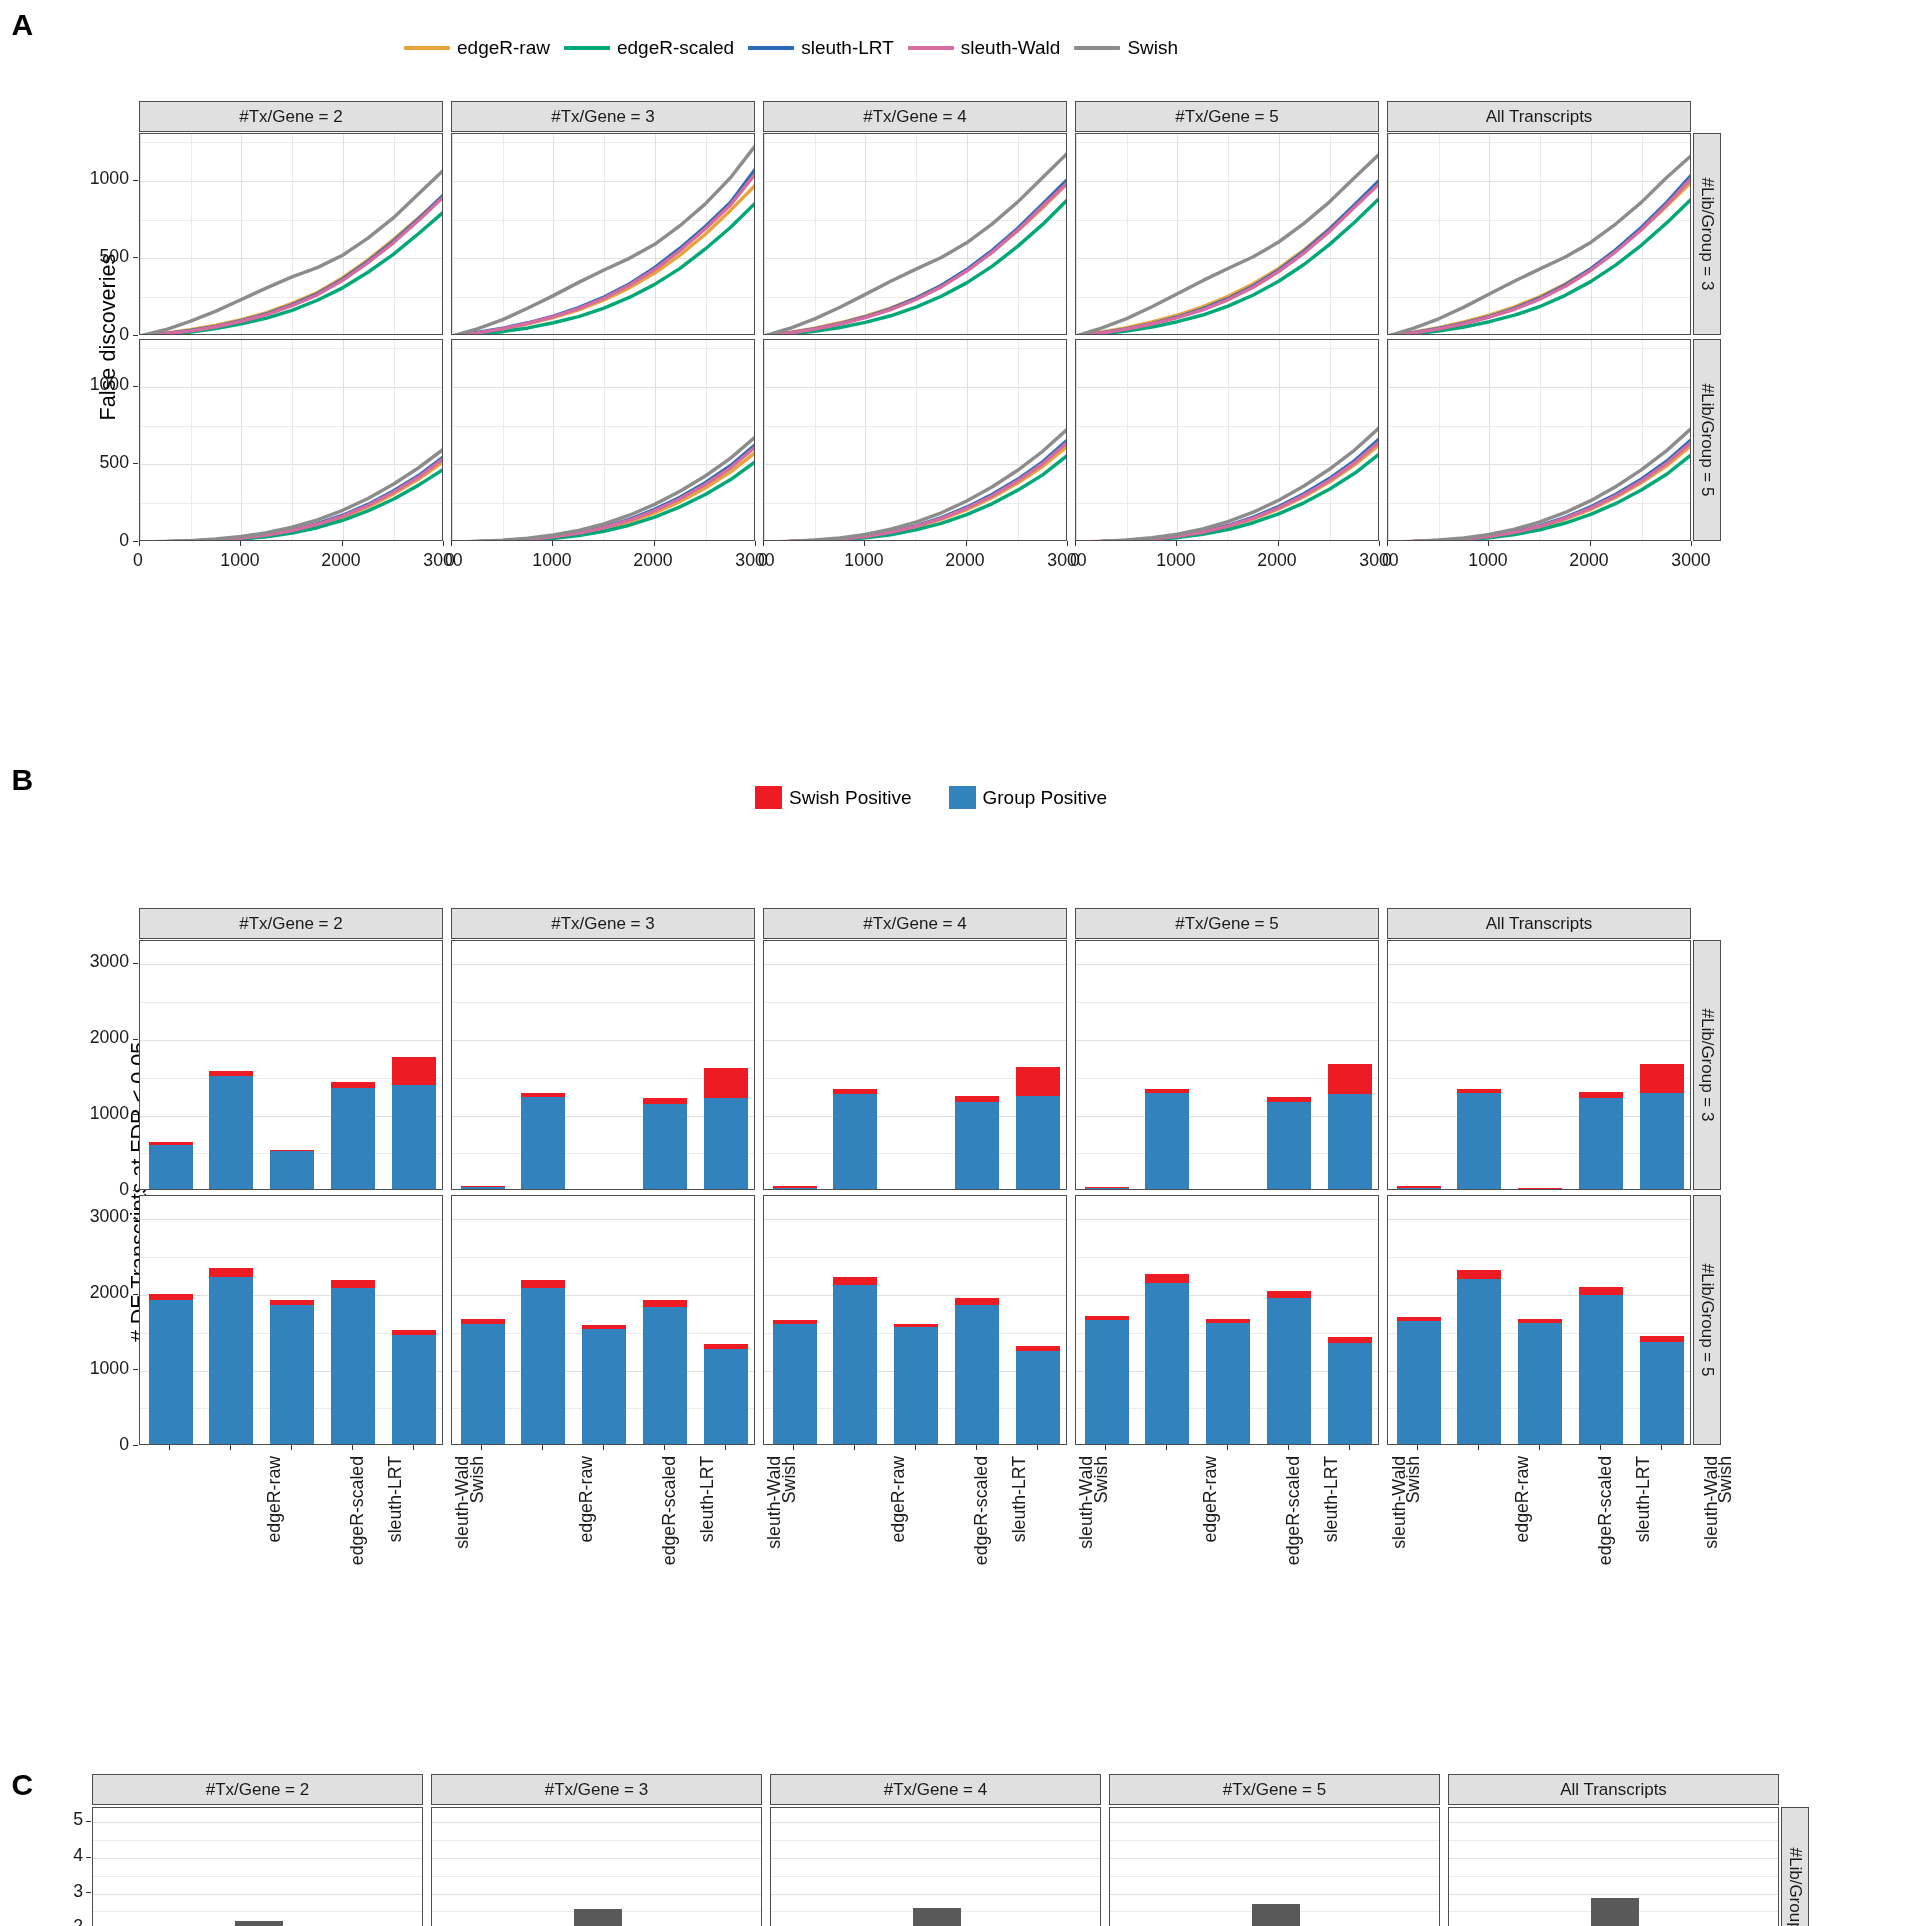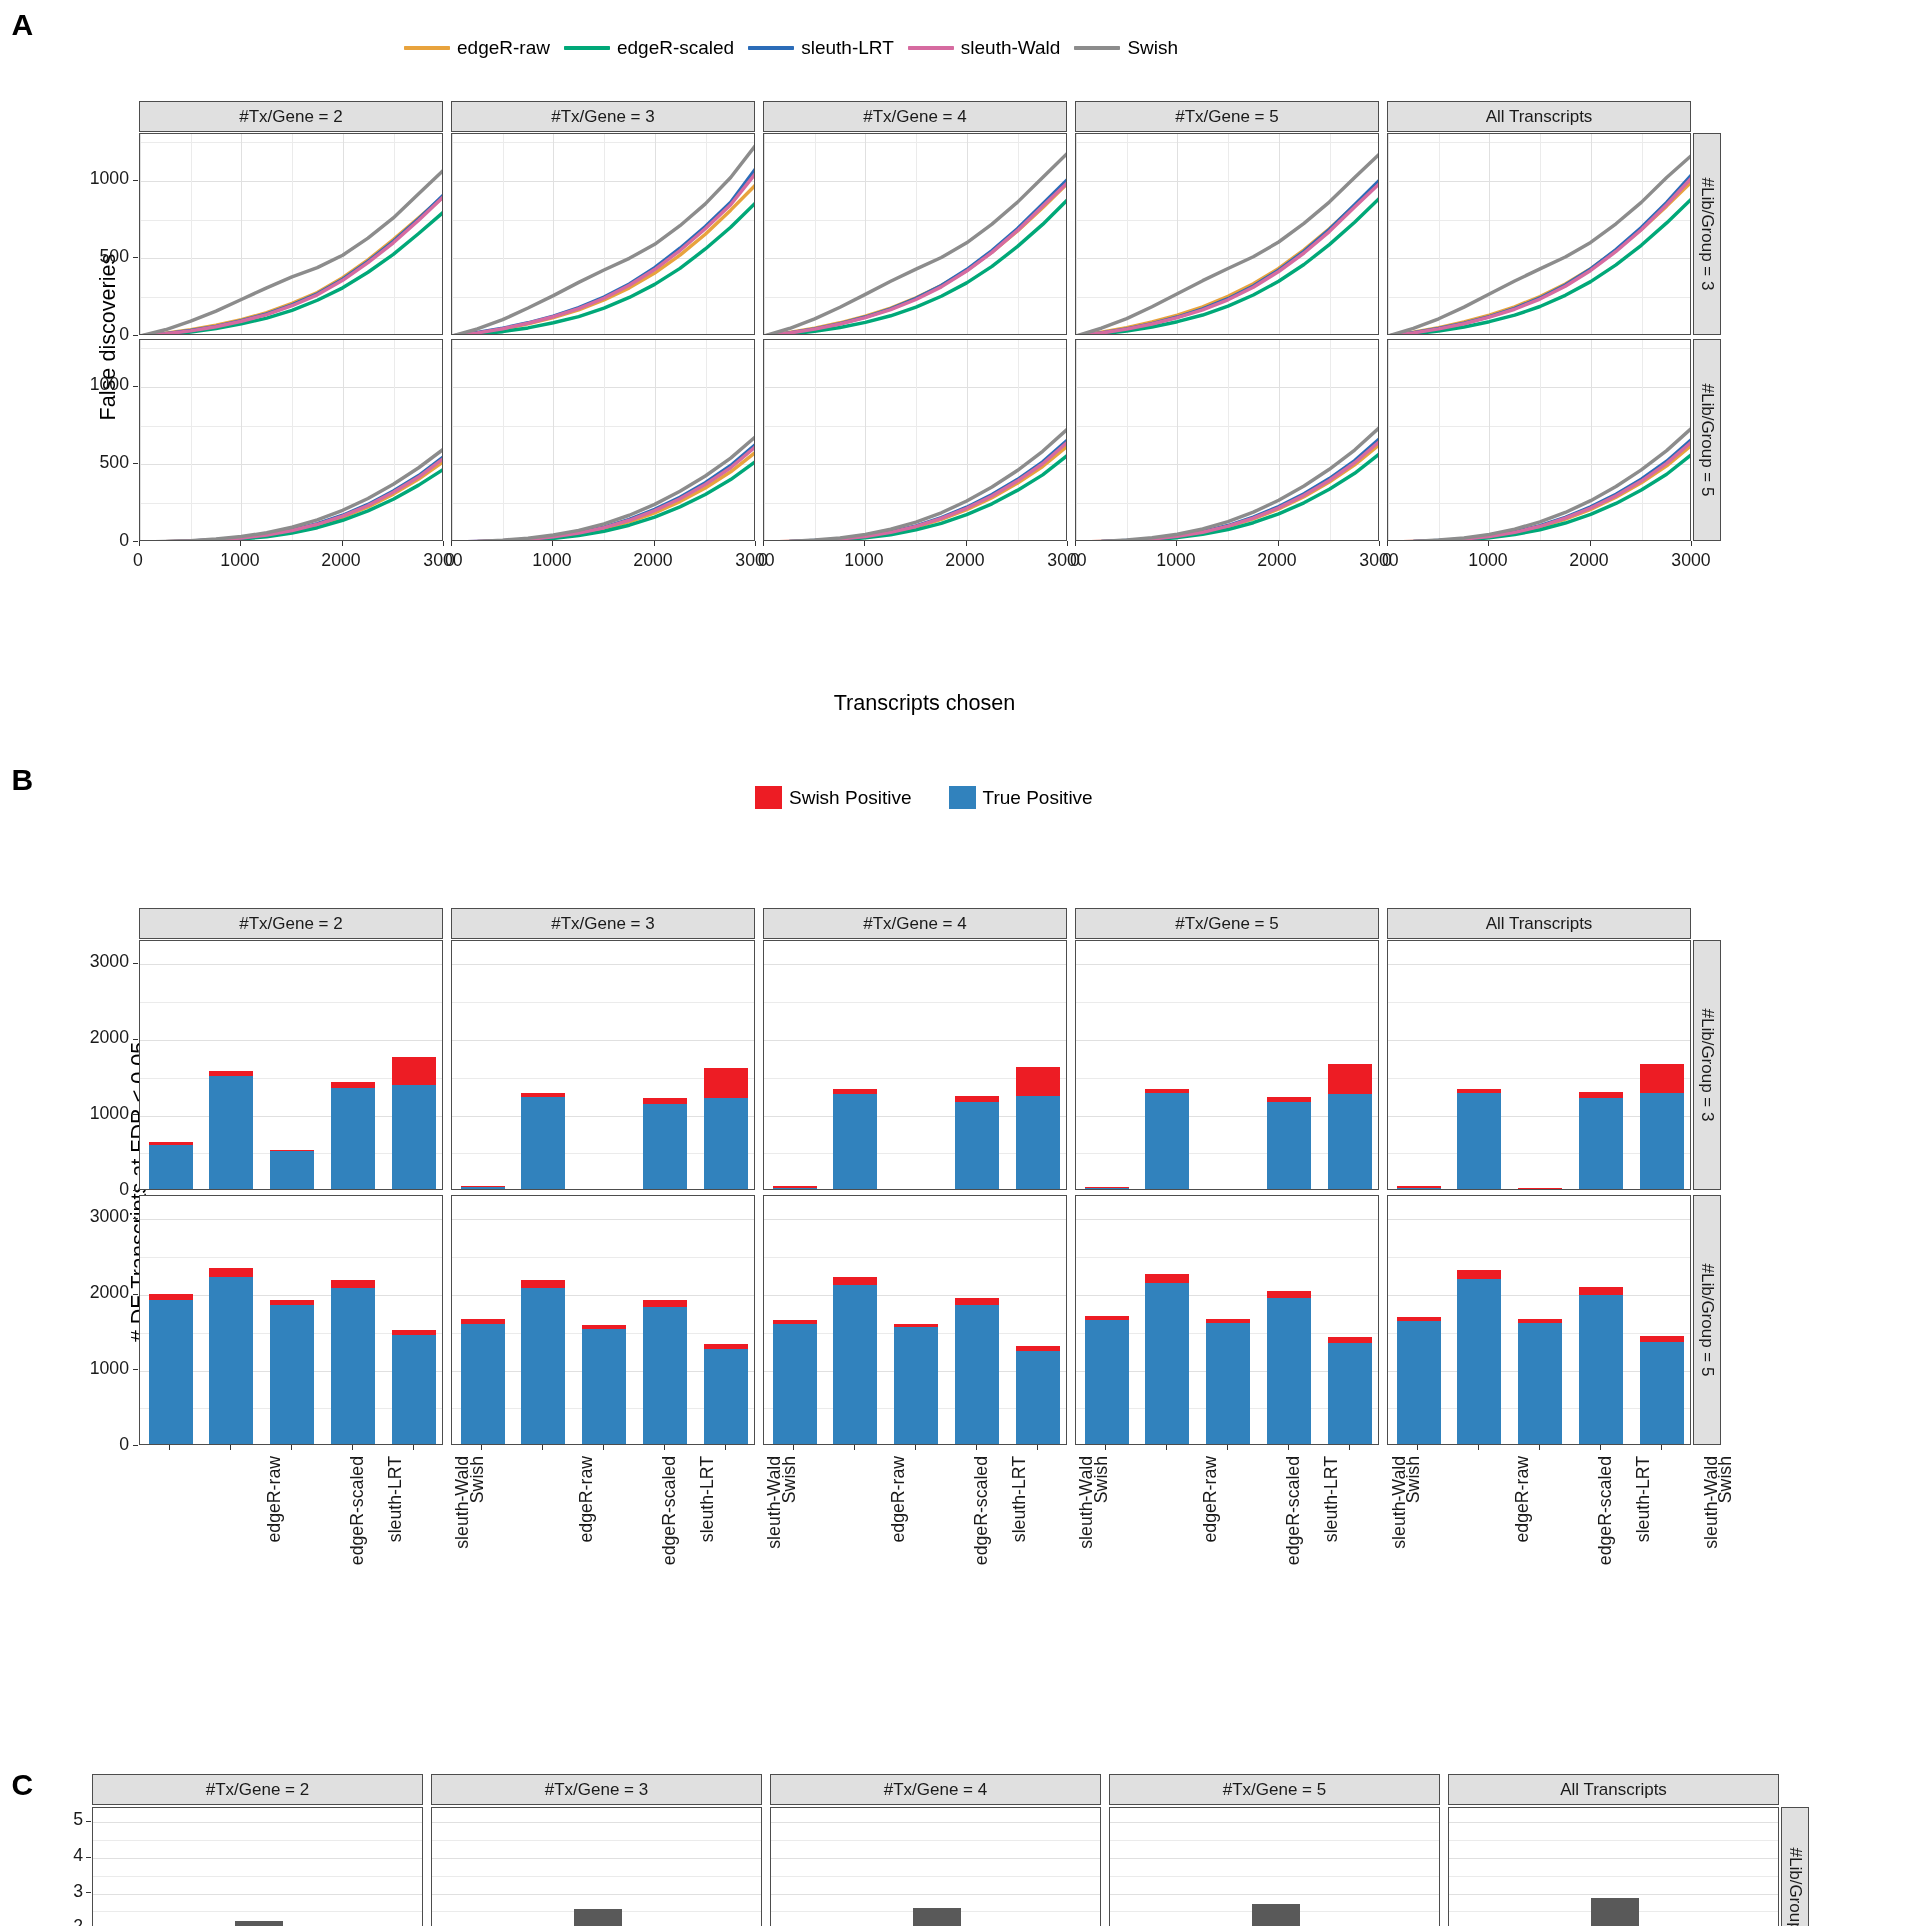--- a/index.html
+++ b/index.html
@@ -54,21 +54,20 @@
         <div class="legend-line" style="background: rgb(214, 107, 160);"></div>
         <span>sleuth-Wald</span>
       </div>
       <div class="legend-item">
         <div class="legend-line" style="background: rgb(140, 140, 140);"></div>
         <span>Swish</span>
       </div>
     </div>
 
   <div class="axis-title" style="left:-46px;top:324px;width:308px;transform:rotate(-90deg);">False discoveries</div>
-  <div class="axis-title" style="left:462px;top:690px;width:925px;">Transcripts chosen</div>
 
   <div id="panelA-grid">
       <div class="strip" style="position:absolute;left:139px;top:101px;width:304px;height:31px;">#Tx/Gene = 2</div>
       <div class="strip" style="position:absolute;left:451px;top:101px;width:304px;height:31px;">#Tx/Gene = 3</div>
       <div class="strip" style="position:absolute;left:763px;top:101px;width:304px;height:31px;">#Tx/Gene = 4</div>
       <div class="strip" style="position:absolute;left:1075px;top:101px;width:304px;height:31px;">#Tx/Gene = 5</div>
       <div class="strip" style="position:absolute;left:1387px;top:101px;width:304px;height:31px;">All Transcripts</div>
       <div class="strip-v" style="position:absolute;left:1693px;top:133px;width:28px;height:202px;">
         <span>#Lib/Group = 3</span>
       </div>
@@ -331,21 +330,21 @@
 
   <div class="panel-label" style="position:absolute;left:11.6px;top:763px;">B</div>
 
   <div class="legend" id="legendB" style="left:755px;top:786px;">
       <div class="legend-item" style="margin-right: 23px;">
         <div class="legend-box" style="background: rgb(237, 28, 36);"></div>
         <span>Swish Positive</span>
       </div>
       <div class="legend-item" style="margin-right: 23px;">
         <div class="legend-box" style="background: rgb(49, 130, 189);"></div>
-        <span>True Positive</span>
+        <span>Group Positive</span>
       </div>
     </div>
 
   <div class="axis-title" style="left:-324px;top:1179px;width:925px;transform:rotate(-90deg);"># DE Transcripts at FDR &lt; 0.05</div>
 
   <div id="panelB-grid">
       <div class="strip" style="position:absolute;left:139px;top:908px;width:304px;height:31px;">#Tx/Gene = 2</div>
       <div class="strip" style="position:absolute;left:451px;top:908px;width:304px;height:31px;">#Tx/Gene = 3</div>
       <div class="strip" style="position:absolute;left:763px;top:908px;width:304px;height:31px;">#Tx/Gene = 4</div>
       <div class="strip" style="position:absolute;left:1075px;top:908px;width:304px;height:31px;">#Tx/Gene = 5</div>

